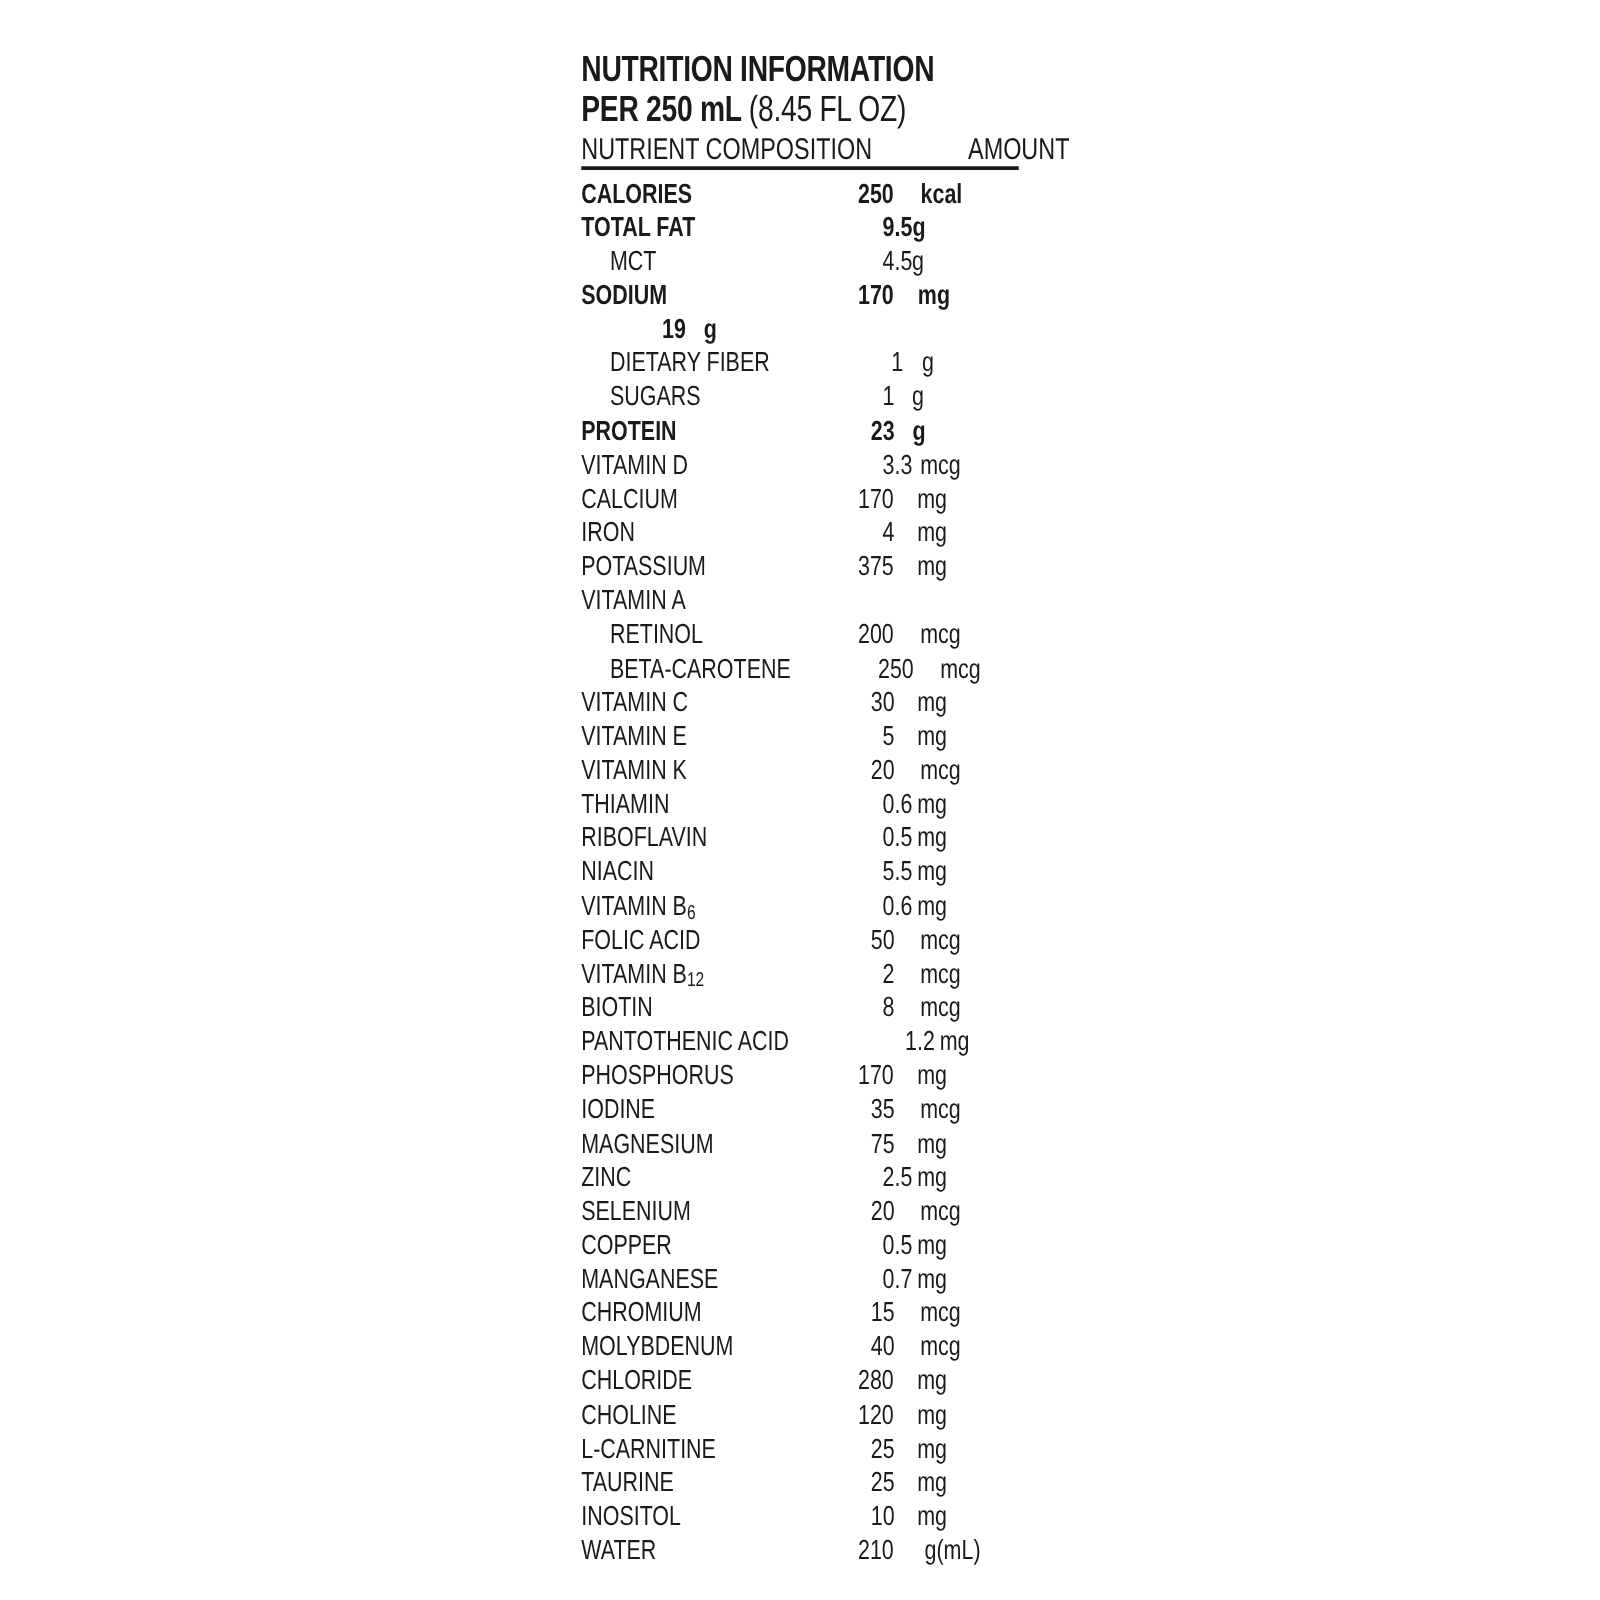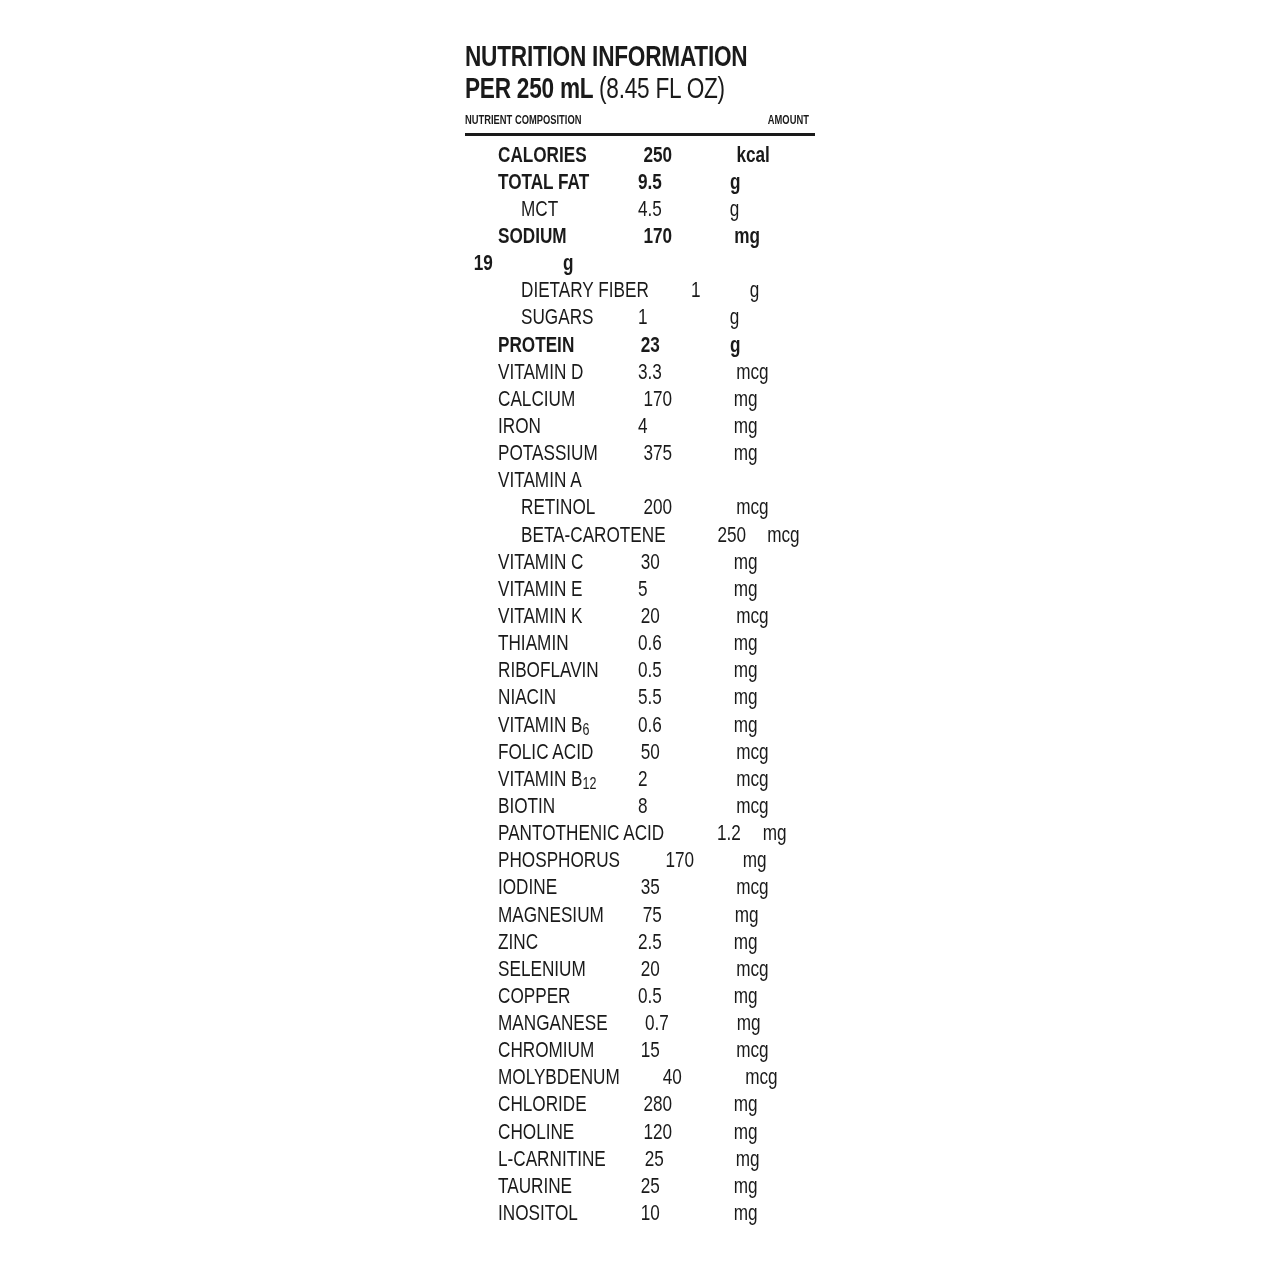--- a/index.html
+++ b/index.html
@@ -33,22 +33,22 @@
     line-height: 32px;
     letter-spacing: -0.3px;
     transform: scaleX(0.78);
     transform-origin: left center;
     white-space: nowrap;
   }
   .subtitle .alt { font-weight: 400; }
   .colhead {
     display: flex;
     align-items: flex-end;
-    font-size: 12px;
-    font-weight: 700;
+    font-size: 24px;
+    font-weight: 400;
     line-height: 20px;
     margin-top: 6px;
   }
   .colhead .nc {
     flex: 1;
     transform: scaleX(0.78);
     transform-origin: left center;
     white-space: nowrap;
   }
   .colhead .amt-h { width: 100px; text-align: right; }
@@ -62,34 +62,34 @@
   .rows { margin-top: 5px; }
   .row {
     display: flex;
     align-items: center;
     height: 27.15px;
     font-size: 22px;
     font-weight: 400;
     padding-right: 28px;
   }
   .row.bold { font-weight: 700; }
-  .row .lbl { flex: 1; white-space: nowrap; overflow: visible; margin-left: 33px; }
+  .row .lbl { flex: 1; white-space: nowrap; overflow: visible; }
   .row.indent .lbl { padding-left: 23px; }
   .scale-l {
     display: inline-block;
     transform: scaleX(0.78);
     transform-origin: left center;
     white-space: nowrap;
   }
   .lbl-sub {
     font-size: 16px;
     position: relative;
     top: 3px;
   }
-  .amt { width: 95px; display: flex; justify-content: flex-start; }
+  .amt { width: 95px; display: flex; justify-content: flex-end; }
   .amt-inner {
     display: flex;
     transform: scaleX(0.78);
     transform-origin: right center;
   }
   .amt-inner .int { text-align: right; }
   .amt-inner .frac { width: 15px; text-align: left; }
   .unit { width: 60px; display: flex; justify-content: flex-start; }
   .unit-text {
     display: inline-block;
@@ -665,14 +665,28 @@
     <span class="amt">
       <span class="amt-inner">
             <span class="int">10</span>
             <span class="frac"></span>
           </span>
     </span>
     <span class="unit">
       <span class="unit-text">mg</span>
     </span>
   </div>
+      <div class="row">
+    <span class="lbl">
+      <span class="scale-l"><span class="lbl-text">WATER</span><span class="lbl-sub"></span></span>
+    </span>
+    <span class="amt">
+      <span class="amt-inner">
+            <span class="int">210</span>
+            <span class="frac"></span>
+          </span>
+    </span>
+    <span class="unit">
+      <span class="unit-text">g(mL)</span>
+    </span>
+  </div>
     </div>
 </div>
 
 </body></html>

